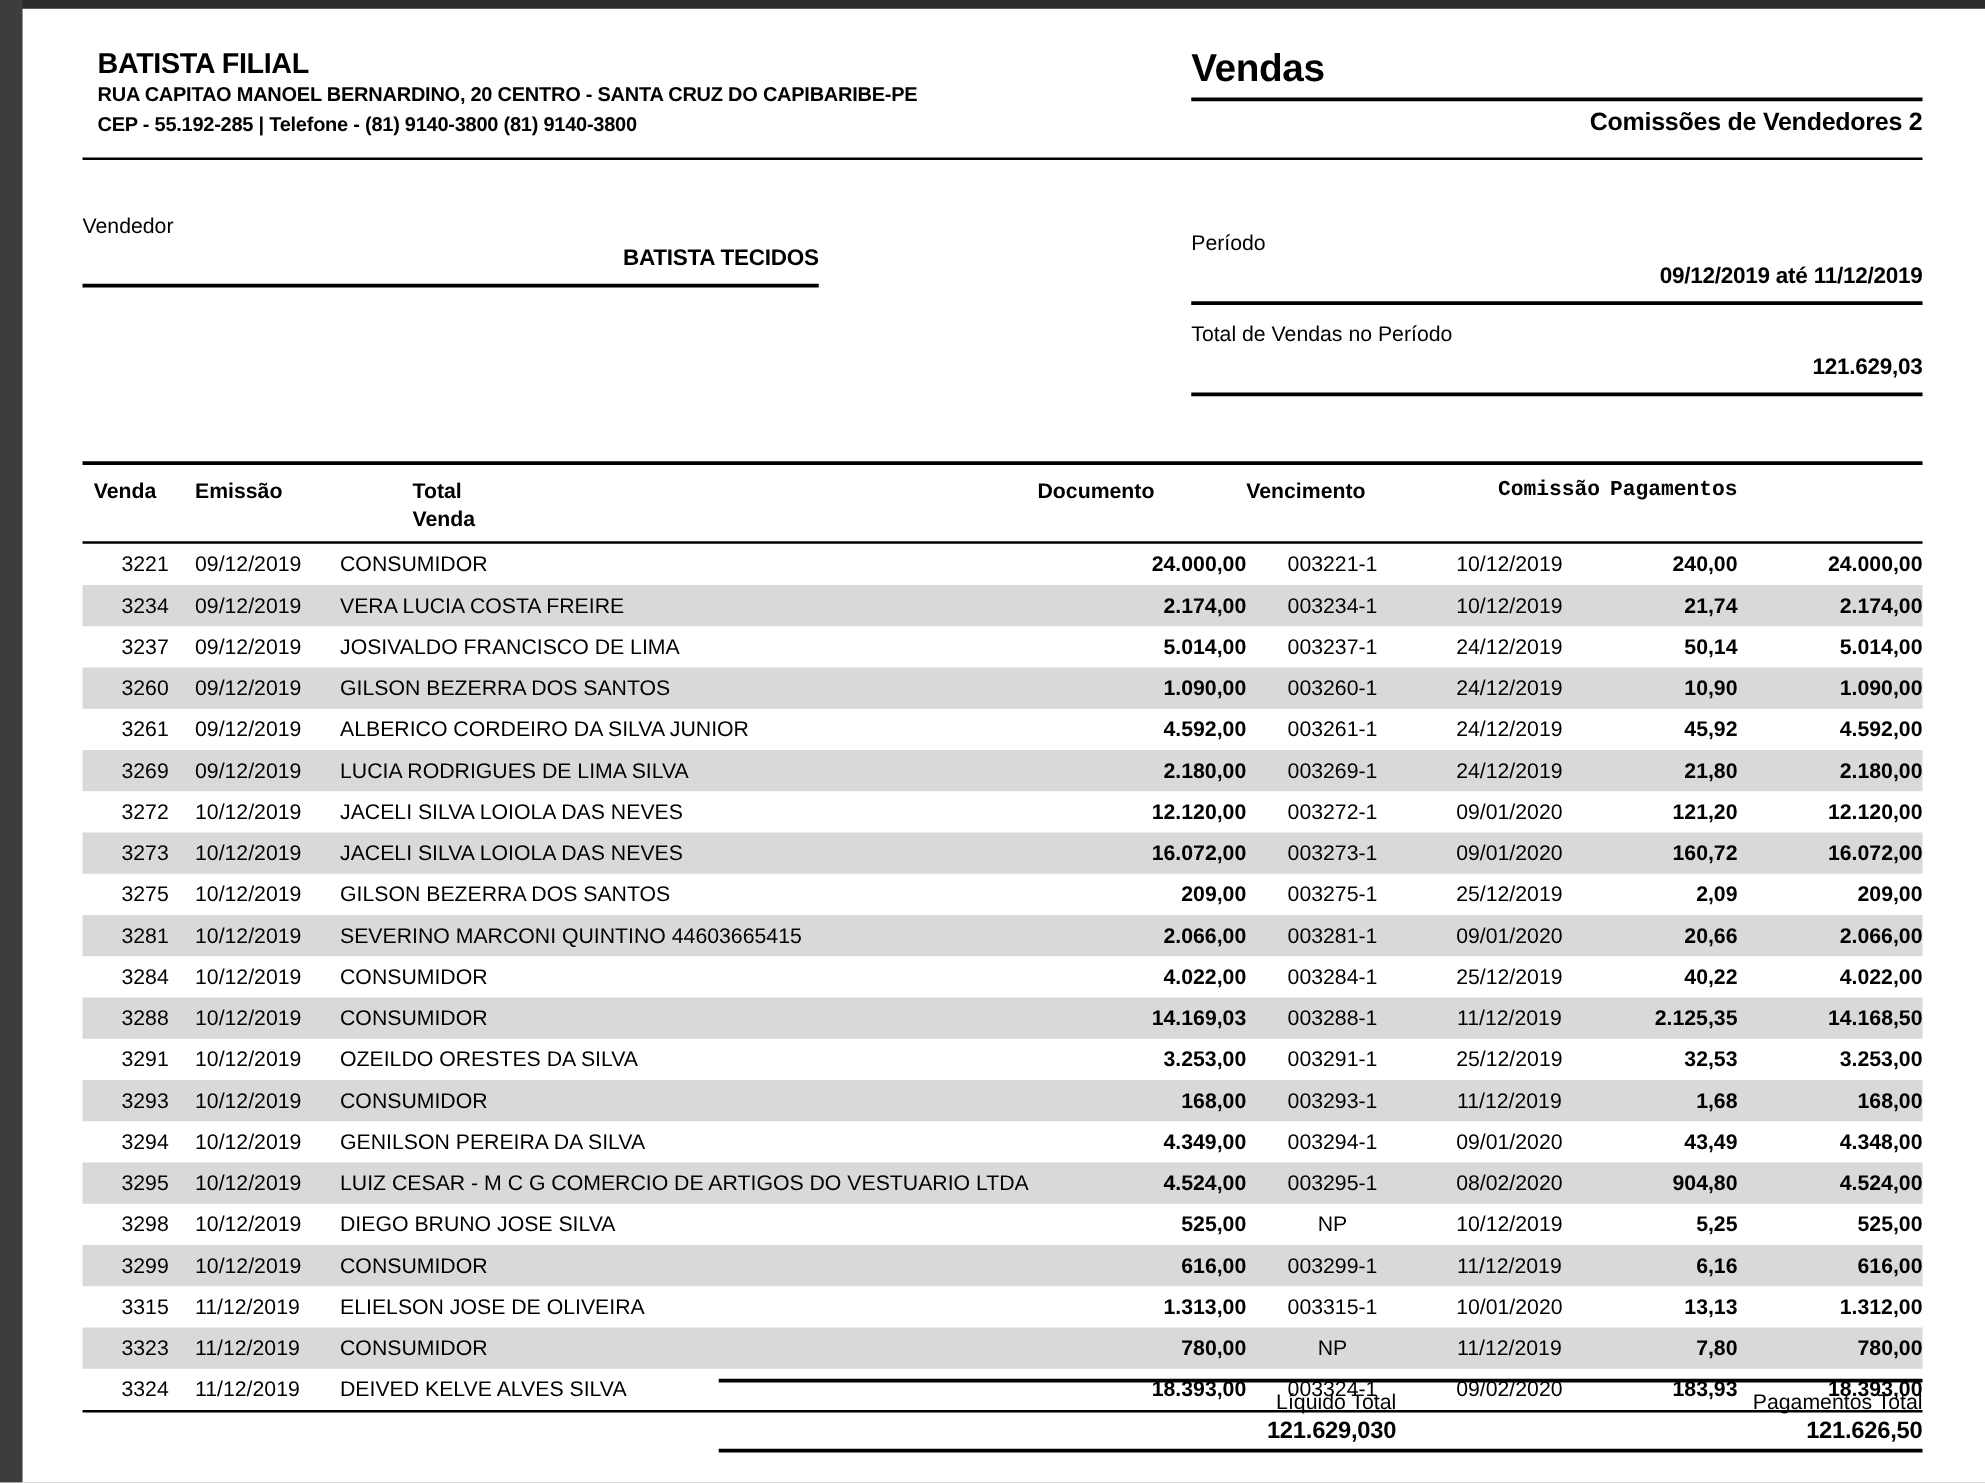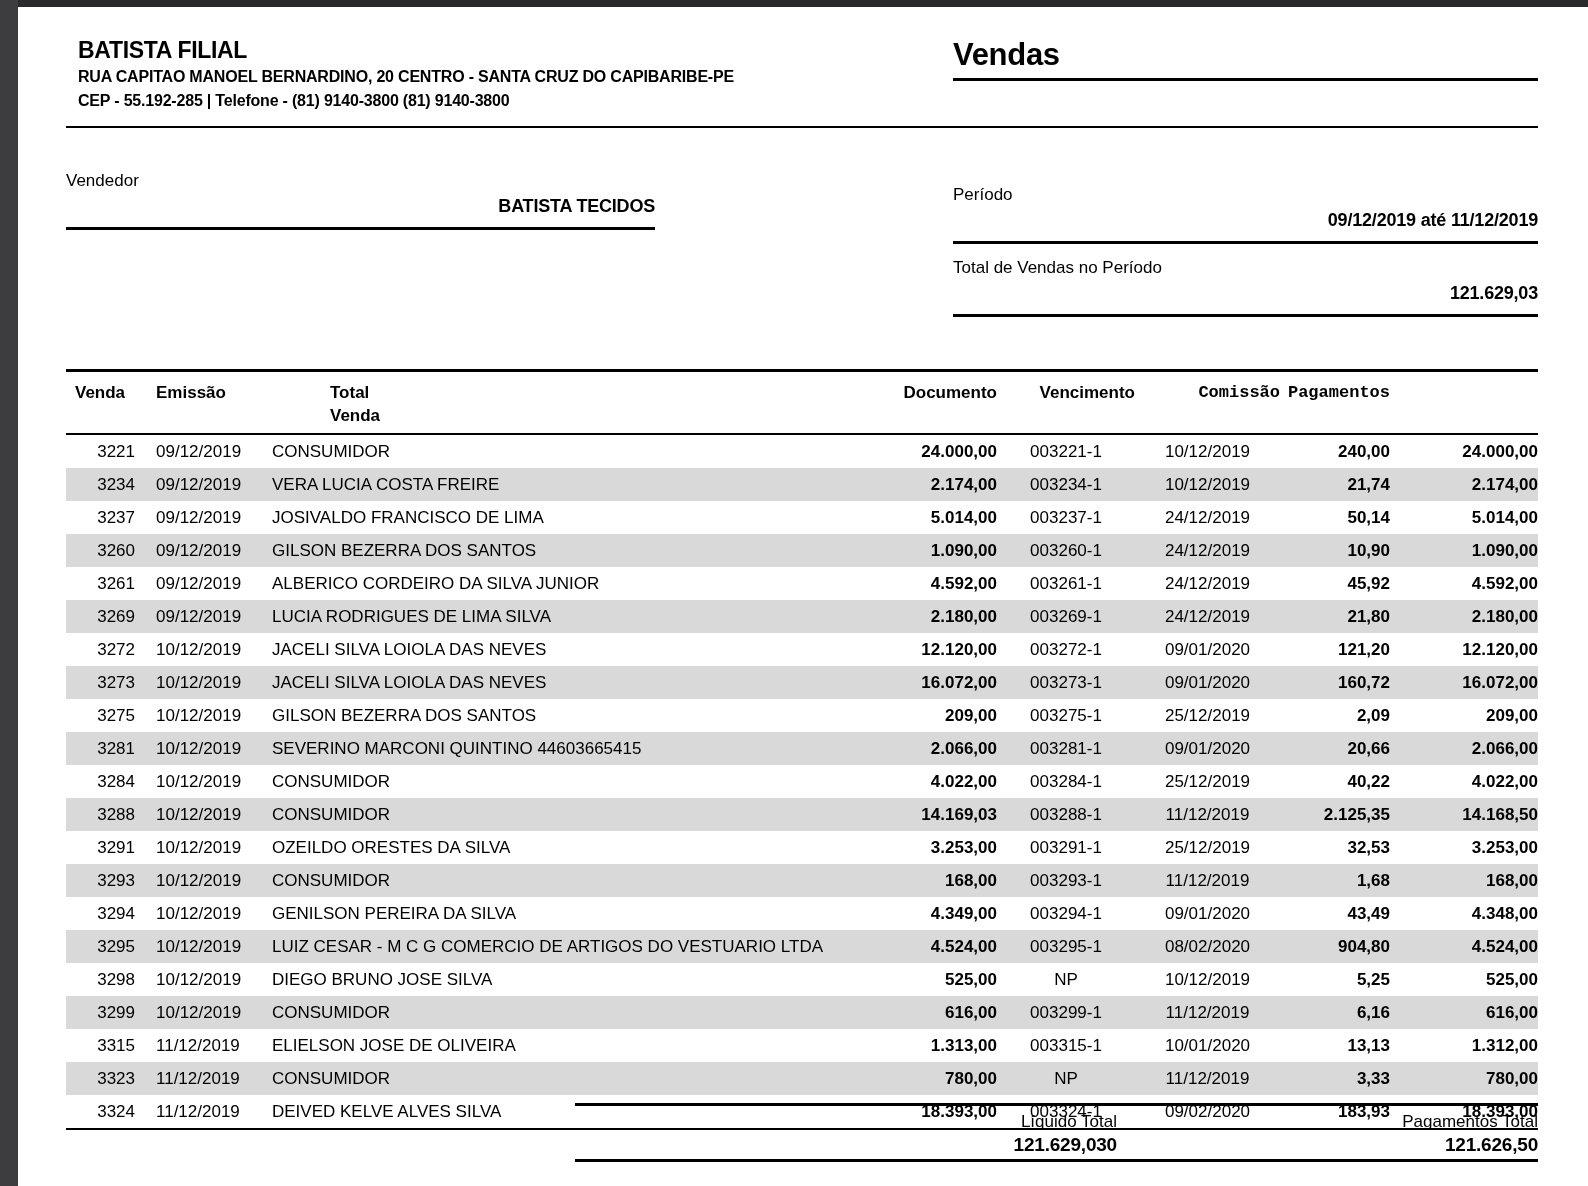--- a/index.html
+++ b/index.html
@@ -59,21 +59,21 @@
     border-bottom: 2px solid #000;
     padding-top: 9px;
     height: 52px; box-sizing: content-box;
     font-weight: bold; font-size: 17px; line-height: 23px;
     align-items: start;
   }
   .h-venda { padding-left: 9px; }
   .h-emissao { padding-left: 16px; }
   .h-cliente { padding-left: 7px; }
   .h-total { padding-left: 65px; width: 70px; }
-  .h-doc, .h-venc { text-align: right; }
+  .h-doc, .h-venc { text-align: left; }
   .h-com, .h-pag { text-align: right; font-family: Liberation Mono, monospace; }
 
   .tbody { border-bottom: 2px solid #000; }
   .trow { height: 33px; line-height: 33px; font-size: 17px; }
   .trow.alt { background: var(--row-alt, #d9d9d9); }
   .cell { white-space: nowrap; overflow: visible; }
   .c-venda { text-align: right; padding-right: 5px; }
   .c-emissao { padding-left: 16px; }
   .c-cliente { padding-left: 7px; }
   .c-total { text-align: right; font-weight: bold; }
@@ -100,20 +100,21 @@
   <div class="page">
 
     <div class="company">
       <div class="company-name">BATISTA FILIAL</div>
       <div class="company-addr">RUA CAPITAO MANOEL BERNARDINO, 20 CENTRO - SANTA CRUZ DO CAPIBARIBE-PE</div>
       <div class="company-addr">CEP - 55.192-285 | Telefone - (81) 9140-3800 (81) 9140-3800</div>
     </div>
 
     <div class="report-head">
       <div class="report-title">Vendas</div>
+      <div class="report-subtitle">Comissões de Vendedores 2</div>
     </div>
 
     <div class="rule header-rule"></div>
 
     <div class="field vendedor">
       <div class="f-label">Vendedor</div>
       <div class="f-value">BATISTA TECIDOS</div>
     </div>
 
     <div class="field periodo">
@@ -327,21 +328,21 @@
         <div class="cell c-com">13,13</div>
         <div class="cell c-pag">1.312,00</div>
       </div>
           <div class="trow alt">
         <div class="cell c-venda">3323</div>
         <div class="cell c-emissao">11/12/2019</div>
         <div class="cell c-cliente">CONSUMIDOR</div>
         <div class="cell c-total">780,00</div>
         <div class="cell c-doc">NP</div>
         <div class="cell c-venc">11/12/2019</div>
-        <div class="cell c-com">3,33</div>
+        <div class="cell c-com">7,80</div>
         <div class="cell c-pag">780,00</div>
       </div>
           <div class="trow">
         <div class="cell c-venda">3324</div>
         <div class="cell c-emissao">11/12/2019</div>
         <div class="cell c-cliente">DEIVED KELVE ALVES SILVA</div>
         <div class="cell c-total">18.393,00</div>
         <div class="cell c-doc">003324-1</div>
         <div class="cell c-venc">09/02/2020</div>
         <div class="cell c-com">183,93</div>

